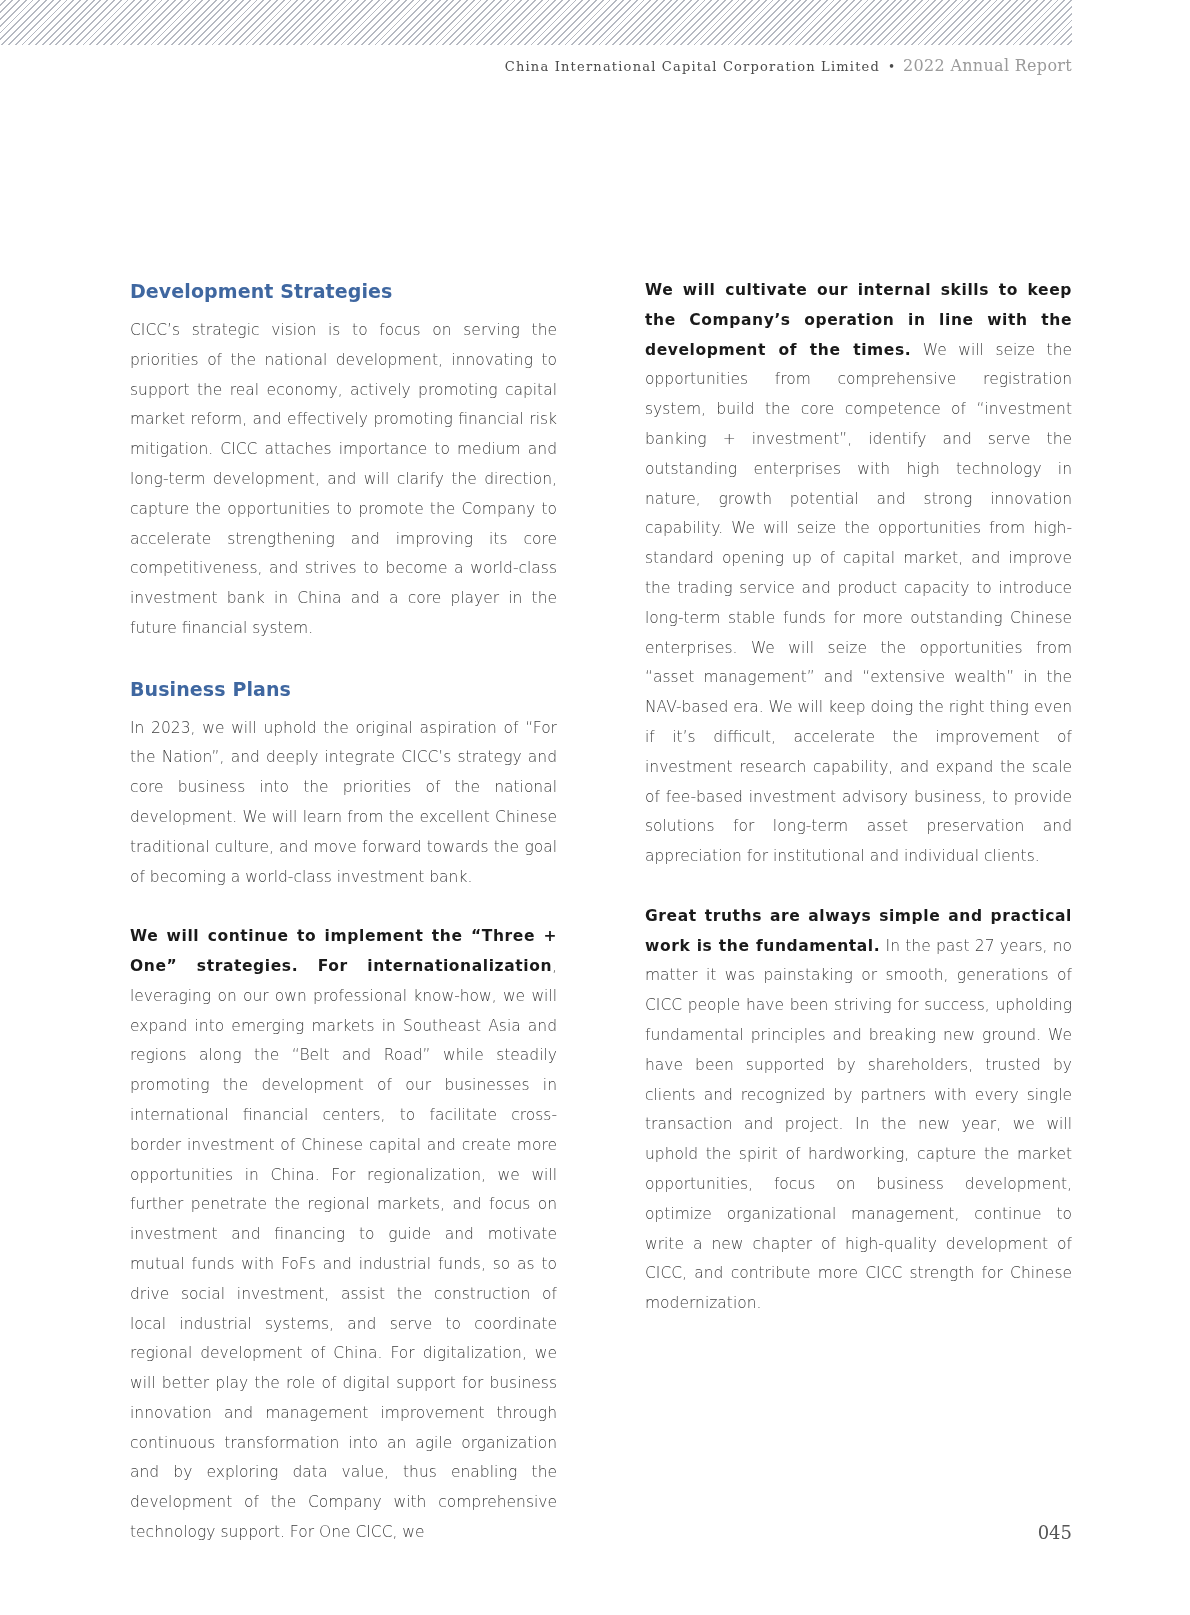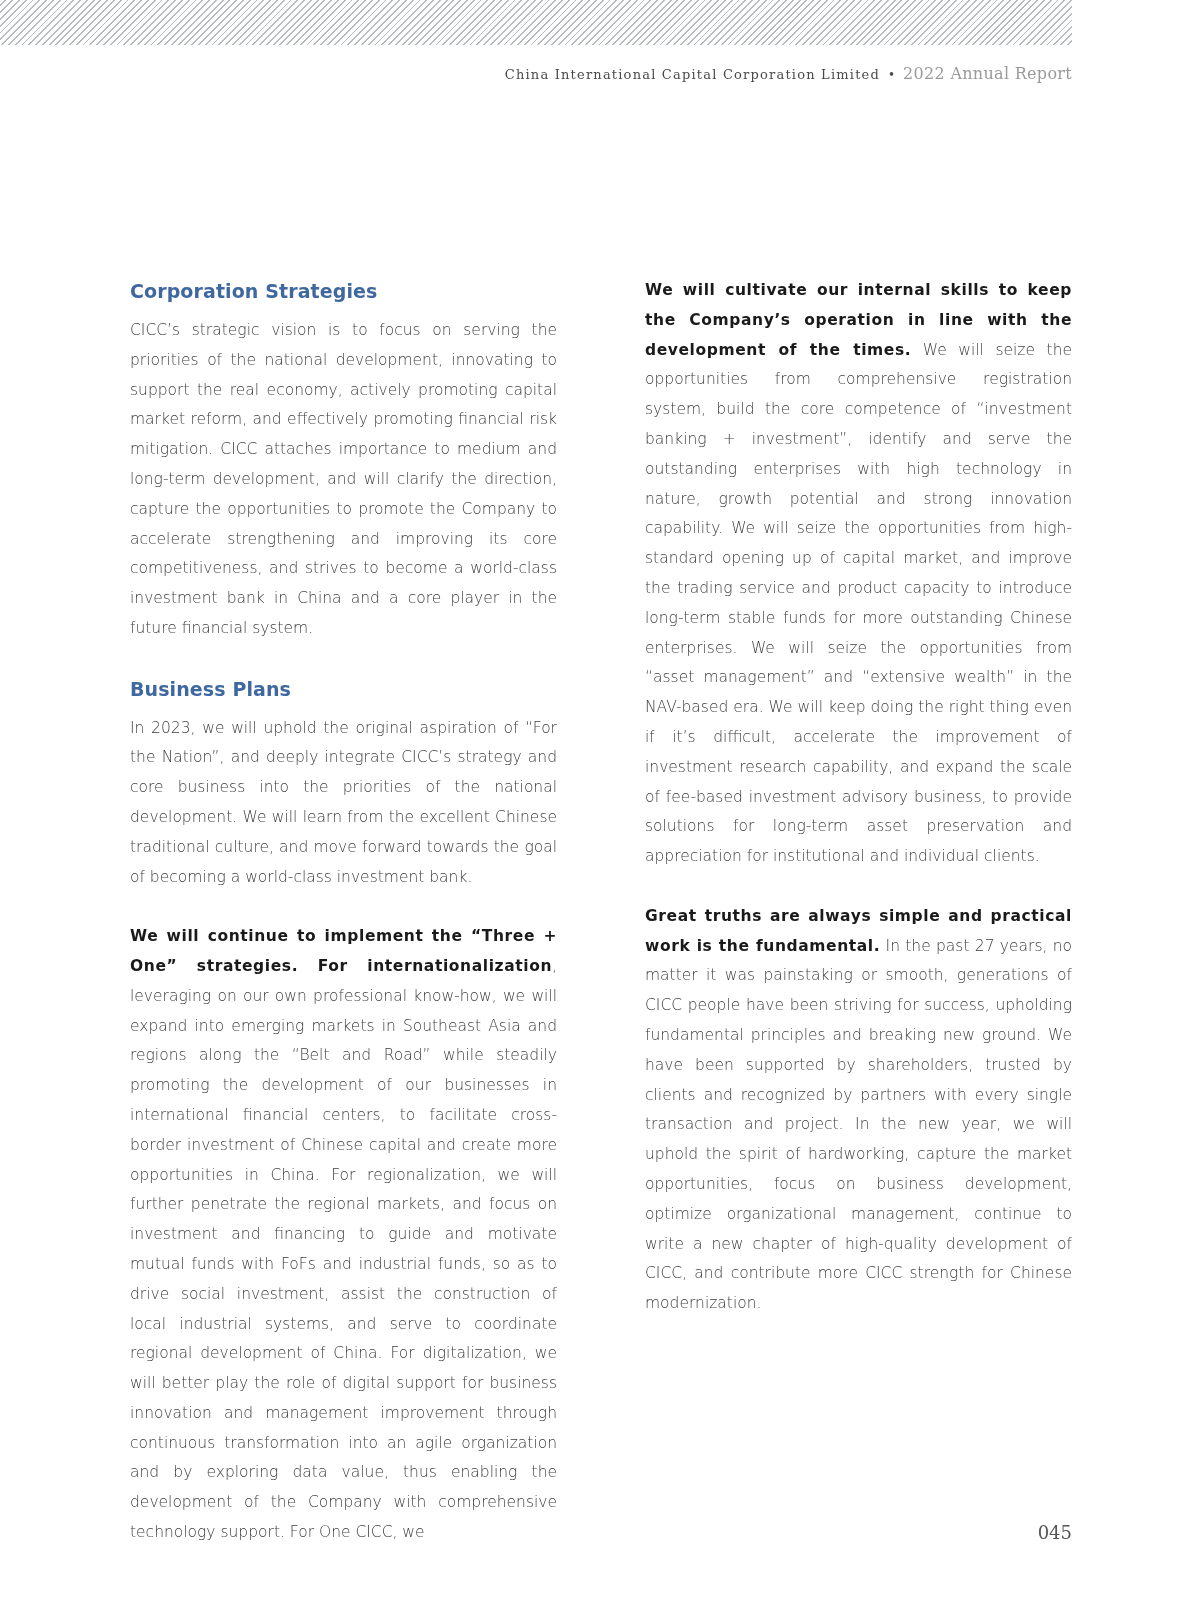--- a/index.html
+++ b/index.html
@@ -8,21 +8,21 @@
     background: #ffffff;
     font-family: "DejaVu Sans", sans-serif;
     color: #3a3a3a;
   }
   .stripe {
     position: absolute; left: 0; top: 0; width: 1072px; height: 45px;
     background: repeating-linear-gradient(135deg, #ffffff 0px, #ffffff 3.5px, #a9adb7 3.5px, #a9adb7 4.8px);
     opacity: 0.85;
   }
   .running-header {
-    position: absolute; right: 118px; top: 64px;
+    position: absolute; right: 118px; top: 56px;
     font-family: "DejaVu Serif", serif;
     white-space: nowrap;
   }
   .running-header .company {
     font-size: 13px; letter-spacing: 1.2px; color: #4a4a4a;
   }
   .running-header .bullet { font-size: 12px; color: #4a4a4a; margin: 0 8px; }
   .running-header .report {
     font-size: 16px; color: #9a9a9a; letter-spacing: 0.3px;
   }
@@ -47,21 +47,21 @@
 </head>
 <body>
 
 <div class="stripe"></div>
 
 <div class="running-header">
   <span class="company">China International Capital Corporation Limited</span><span class="bullet">•</span><span class="report">2022 Annual Report</span>
 </div>
 
 <div class="col left">
-  <h2>Corporation Strategies</h2>
+  <h2>Development Strategies</h2>
   <p>CICC’s strategic vision is to focus on serving the priorities of the national development, innovating to support the real economy, actively promoting capital market reform, and effectively promoting financial risk mitigation. CICC attaches importance to medium and long-term development, and will clarify the direction, capture the opportunities to promote the Company to accelerate strengthening and improving its core competitiveness, and strives to become a world-class investment bank in China and a core player in the future financial system.</p>
 
   <h2>Business Plans</h2>
   <p>In 2023, we will uphold the original aspiration of “For the Nation”, and deeply integrate CICC’s strategy and core business into the priorities of the national development. We will learn from the excellent Chinese traditional culture, and move forward towards the goal of becoming a world-class investment bank.</p>
 
   <p><span class="bold">We will continue to implement the “Three + One” strategies. For internationalization</span><span>, leveraging on our own professional know-how, we will expand into emerging markets in Southeast Asia and regions along the “Belt and Road” while steadily promoting the development of our businesses in international financial centers, to facilitate cross-border investment of Chinese capital and create more opportunities in China. For regionalization, we will further penetrate the regional markets, and focus on investment and financing to guide and motivate mutual funds with FoFs and industrial funds, so as to drive social investment, assist the construction of local industrial systems, and serve to coordinate regional development of China. For digitalization, we will better play the role of digital support for business innovation and management improvement through continuous transformation into an agile organization and by exploring data value, thus enabling the development of the Company with comprehensive technology support. For One CICC, we</span></p>
 </div>
 
 <div class="col right">
 

